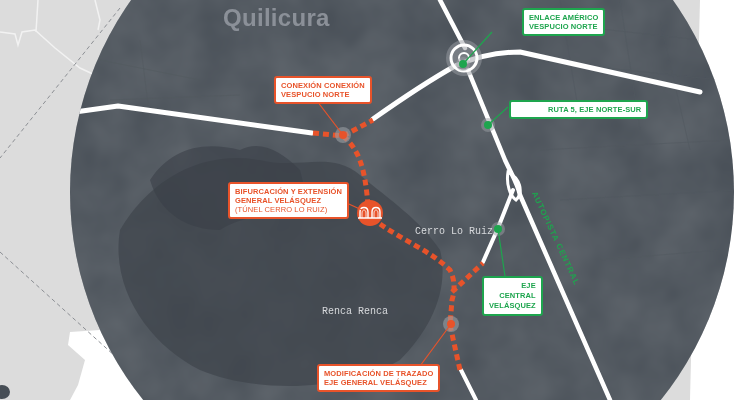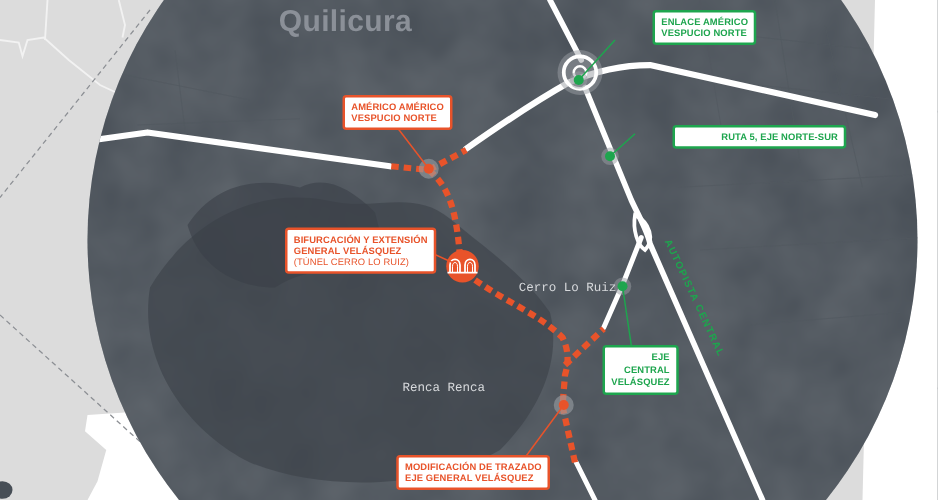--- a/index.html
+++ b/index.html
@@ -130,41 +130,41 @@
 </svg>
 
 <div class="town" style="left:223px; top:4px;">Quilicura</div>
 
 <div class="place" style="left:415px; top:226px;">Cerro Lo Ruiz</div>
 <div class="place" style="left:322px; top:306px;">Renca Renca</div>
 
 <div class="road-name" style="left:538px; top:190px; transform:rotate(65deg);">AUTOPISTA CENTRAL</div>
 
 <div class="label-box label-orange" style="left:274px; top:76px;">
-  <div>AMÉRICO AMÉRICO</div>
+  <div>CONEXIÓN CONEXIÓN</div>
   <div>VESPUCIO NORTE</div>
 </div>
 
 <div class="label-box label-orange" style="left:228px; top:182px;">
   <div>BIFURCACIÓN Y EXTENSIÓN</div>
   <div>GENERAL VELÁSQUEZ</div>
   <div class="sub">(TÚNEL CERRO LO RUIZ)</div>
 </div>
 
 <div class="label-box label-orange" style="left:317px; top:364px;">
   <div>MODIFICACIÓN DE TRAZADO</div>
   <div>EJE GENERAL VELÁSQUEZ</div>
 </div>
 
 <div class="label-box label-green" style="left:481px; top:8px;margin-left:41px;">
   <div>ENLACE AMÉRICO</div>
   <div>VESPUCIO NORTE</div>
 </div>
 
-<div class="label-box label-green" style="left:538px; top:100px;padding-left:37px;">
+<div class="label-box label-green" style="left:509px; top:100px;padding-left:37px;">
   <div>RUTA 5, EJE NORTE-SUR</div>
 </div>
 
 <div class="label-box label-green" style="left:482px; top:276px; line-height:10px;text-align:right;">
   <div>EJE</div>
   <div>CENTRAL</div>
   <div>VELÁSQUEZ</div>
 </div>
 
 </body></html>

